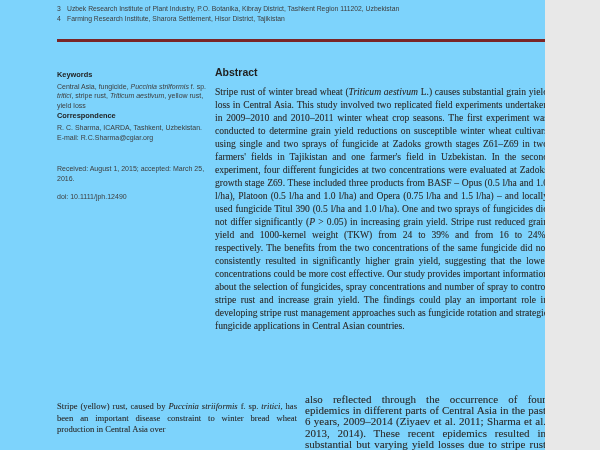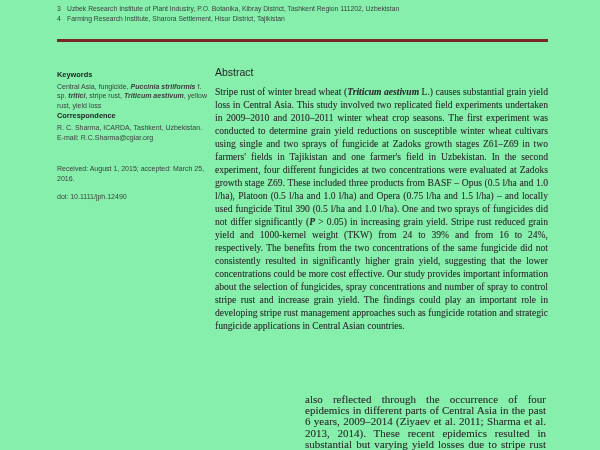--- a/index.html
+++ b/index.html
@@ -1,20 +1,20 @@
 <!DOCTYPE html>
 <html lang="en"><head>
 <meta charset="utf-8">
 <style>
   html, body { margin: 0; padding: 0; background: #e8e8e8; }
   .page {
     position: relative;
-    width: 600px;
+    width: 545px;
     height: 450px;
-    background: #86efac;
+    background: #7dd3fc;
     overflow: hidden;
     font-family: "Liberation Sans", sans-serif;
     color: #333333;
   }
   
   .affiliations {
     position: absolute;
     left: 57px; top: 4px;
     font-size: 6.8px;
     line-height: 10px;
@@ -47,21 +47,21 @@
   .mt-corr { margin-top: 1px; }
   .mt-recv { margin-top: 22px; }
   .mt-doi  { margin-top: 9px; }
   
   .abstract {
     position: absolute;
     left: 215px; top: 66px;
     width: 333px;
   }
   .abstract-heading {
-    font-weight: normal;
+    font-weight: bold;
     font-size: 10.5px;
     color: #1f1f1f;
     margin: 0;
   }
   .serif-body {
     font-family: "Liberation Serif", serif;
     color: #2e2e2e;
     text-align: justify;
     text-shadow: 0 0 0.4px rgba(40,40,40,0.35);
   }
@@ -87,21 +87,21 @@
     font-size: 8.6px;
     line-height: 11.6px;
   }
   .bottom-right {
     position: absolute;
     left: 305px; top: 394px;
     width: 241px;
     font-size: 11px;
     line-height: 11.2px;
   }
-  .it { font-style: italic; font-weight: bold; }
+  .it { font-style: italic; }
 </style>
 </head>
 <body>
 
 <div class="page">
 
   <div class="affiliations">
     <div class="affil-row">
       <span class="affil-num">3</span>
       <span>Uzbek Research Institute of Plant Industry, P.O. Botanika, Kibray District, Tashkent Region 111202, Uzbekistan</span>
@@ -126,17 +126,18 @@
 
     <p class="sb-block mt-doi">doi: 10.1111/jph.12490</p>
   </div>
 
   <div class="abstract">
     <p class="abstract-heading">Abstract</p>
     <p class="serif-body abstract-body"><span>Stripe rust of winter bread wheat (</span><span class="it">Triticum aestivum</span><span> L.) causes substantial grain yield loss in Central Asia. This study involved two replicated field experiments undertaken in 2009–2010 and 2010–2011 winter wheat crop seasons. The first experiment was conducted to determine grain yield reductions on susceptible winter wheat cultivars using single and two sprays of fungicide at Zadoks growth stages Z61–Z69 in two farmers' fields in Tajikistan and one farmer's field in Uzbekistan. In the second experiment, four different fungicides at two concentrations were evaluated at Zadoks growth stage Z69. These included three products from BASF – Opus (0.5 l/ha and 1.0 l/ha), Platoon (0.5 l/ha and 1.0 l/ha) and Opera (0.75 l/ha and 1.5 l/ha) – and locally used fungicide Titul 390 (0.5 l/ha and 1.0 l/ha). One and two sprays of fungicides did not differ significantly (</span><span class="it">P</span><span> &gt; 0.05) in increasing grain yield. Stripe rust reduced grain yield and 1000-kernel weight (TKW) from 24 to 39% and from 16 to 24%, respectively. The benefits from the two concentrations of the same fungicide did not consistently resulted in significantly higher grain yield, suggesting that the lower concentrations could be more cost effective. Our study provides important information about the selection of fungicides, spray concentrations and number of spray to control stripe rust and increase grain yield. The findings could play an important role in developing stripe rust management approaches such as fungicide rotation and strategic fungicide applications in Central Asian countries.</span></p>
   </div>
 
   <div class="bottom-left">
+    <p class="serif-body intro-text"><span>Stripe (yellow) rust, caused by </span><span class="it">Puccinia striiformis</span><span> f. sp. </span><span class="it">tritici</span><span>, has been an important disease constraint to winter bread wheat production in Central Asia over</span></p>
   </div>
 
   <div class="bottom-right serif-body">also reflected through the occurrence of four epidemics in different parts of Central Asia in the past 6 years, 2009–2014 (Ziyaev et al. 2011; Sharma et al. 2013, 2014). These recent epidemics resulted in substantial but varying yield losses due to stripe rust in</div>
 
 </div>
 
 </body></html>

